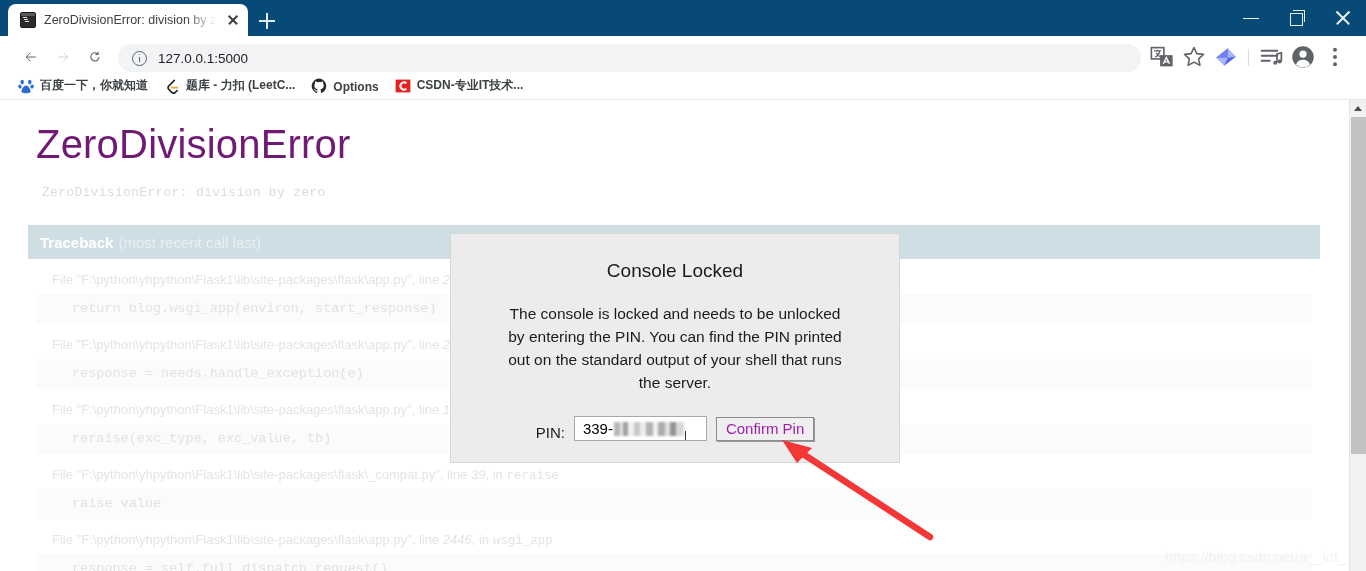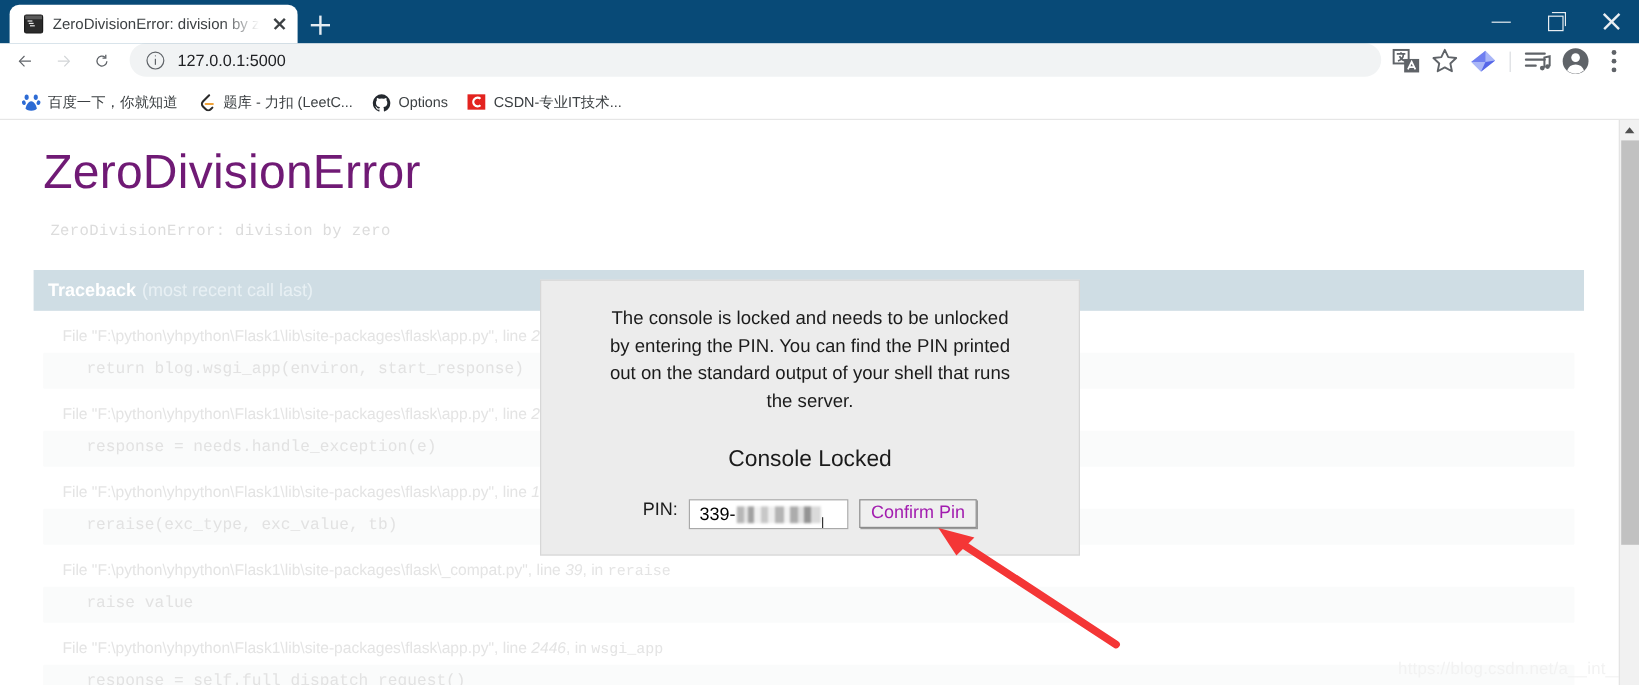--- a/index.html
+++ b/index.html
@@ -74,21 +74,21 @@
     content: ""; position: absolute; left: 19px; top: 10px; width: 11px; height: 11px;
     border: 1.4px solid #e9eef2; border-left: none; border-bottom: none;
     clip-path: polygon(0 0, 100% 0, 100% 100%, 88% 100%, 88% 12%, 0 12%);
   }
   .wc-close::before, .wc-close::after {
     content: ""; position: absolute; left: 14px; top: 17.3px; width: 18px; height: 1.5px; background: #e9eef2;
   }
   .wc-close::before { transform: rotate(45deg); }
   .wc-close::after { transform: rotate(-45deg); }
 
-  #toolbar { height: 36px; background: #ffffff; display: flex; align-items: flex-start; padding: 0 6px; }
+  #toolbar { height: 36px; background: #ffffff; display: flex; align-items: flex-end; padding: 0 16px; }
   .navbtn { width: 32px; height: 30px; position: relative; cursor: pointer; flex: 0 0 32px; }
   .arrow-ico { position: absolute; left: 8px; top: 9px; width: 14px; height: 12px; }
   .navbtn.disabled .arrow-ico { opacity: .45; }
 
   #omnibox {
     flex: 1 1 auto; height: 28px; background: #f1f3f4; border-radius: 14px;
     display: flex; align-items: center; padding: 0 14px; margin-left: 6px; margin-right: 6px;
     max-width: 1115px;
   }
   .info-ico {
@@ -105,21 +105,21 @@
   #url-text { font-size: 13.5px; color: #202124; }
 
   #toolbar-right { display: flex; align-items: center; gap: 2px; flex: 0 0 auto; }
   .tbicon { width: 30px; height: 30px; position: relative; cursor: pointer; }
   .tbsep { width: 1px; height: 17px; background: #dadce0; margin: 0 5px; }
 
   #bookmarks {
     height: 28px; background: #ffffff; display: flex; align-items: center;
     padding: 0 10px; gap: 0; border-bottom: 1px solid #e6e6e6;
   }
-  .bm { display: flex; align-items: flex-start; gap: 6px; padding: 2px 8px; cursor: pointer; border-radius: 4px; }
+  .bm { display: flex; align-items: flex-end; gap: 6px; padding: 2px 8px; cursor: pointer; border-radius: 4px; font-weight: bold; }
   .bm-label { font-size: 12px; color: #3c4043; white-space: nowrap; }
   .bm-ico { width: 16px; height: 16px; flex: 0 0 16px; position: relative; }
 
   
   #viewport {
     position: absolute; left: 0; top: 100px; width: 1366px; height: 471px;
     background: #ffffff; overflow: hidden;
   }
   #page { position: absolute; left: 0; top: 0; width: 1348px; padding: 0 28px; }
 
@@ -156,21 +156,21 @@
     position: absolute; left: 450px; top: 233px; width: 450px; height: 230px;
     background: #ececec; border: 1px solid #d7d7d7; z-index: 40;
     text-align: center; color: #111111;
   }
   #dlg-title { font-size: 19px; margin-top: 26px; font-weight: 400; color: #1b1b1b; }
   #dlg-body {
     font-size: 15.5px; line-height: 23px; color: #1b1b1b;
     margin: 20px auto 0 auto; width: 350px;
   }
   #dlg-form {
-    display: flex; align-items: flex-start; justify-content: center; gap: 9px; margin-top: 22px;
+    display: flex; align-items: flex-end; justify-content: center; gap: 9px; margin-top: 22px;
   }
   #pin-label { font-size: 15px; color: #1b1b1b; }
   #pin-wrap {
     width: 133px; height: 25px; background: #ffffff; border: 1px solid #a9a9a9;
     display: flex; align-items: center; padding-left: 8px; position: relative; overflow: hidden;
   }
   #pin-visible {
     font-family: "Liberation Sans", sans-serif; font-size: 15px; color: #000; letter-spacing: 0;
   }
   #pin-redacted {
@@ -380,22 +380,22 @@
             <div class="tb-file"><span>File "F:\python\yhpython\Flask1\lib\site-packages\flask\app.py", line </span><span class="ln">2446</span><span>, in </span><span class="fn">wsgi_app</span></div>
             <div class="tb-code">response = self.full_dispatch_request()</div>
           </div>
         </div>
     </div>
 
     <div id="watermark">https://blog.csdn.net/a__int__</div>
   </div>
 
   <div id="dialog">
+    <div id="dlg-title">Console Locked</div>
     <div id="dlg-body">The console is locked and needs to be unlocked by entering the PIN. You can find the PIN printed out on the standard output of your shell that runs the server.</div>
-    <div id="dlg-title">Console Locked</div>
     <div id="dlg-form">
       <span id="pin-label">PIN:</span>
       <span id="pin-wrap">
         <span id="pin-visible">339-</span>
         <span id="pin-redacted"></span>
         <span id="pin-caret"></span>
       </span>
       <button id="confirm-pin">Confirm Pin</button>
     </div>
   </div>

